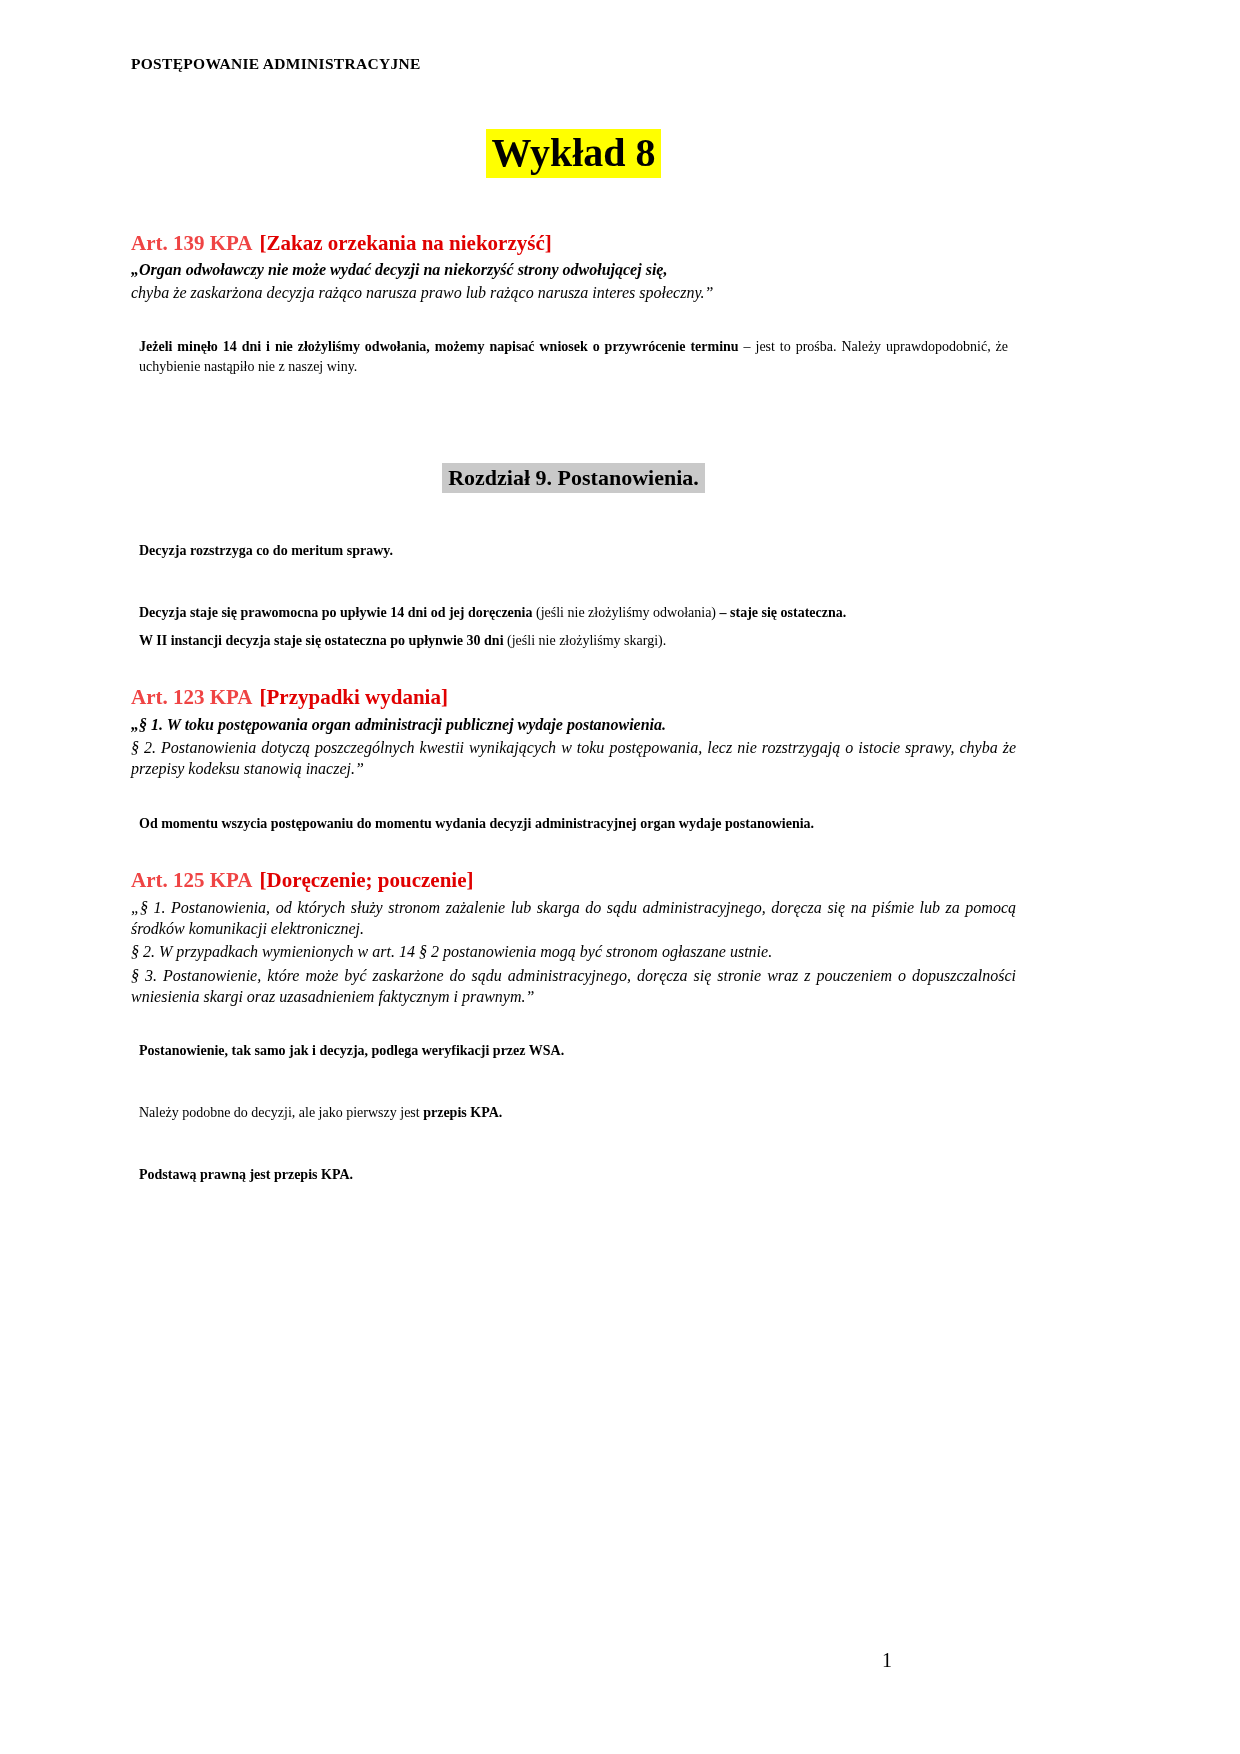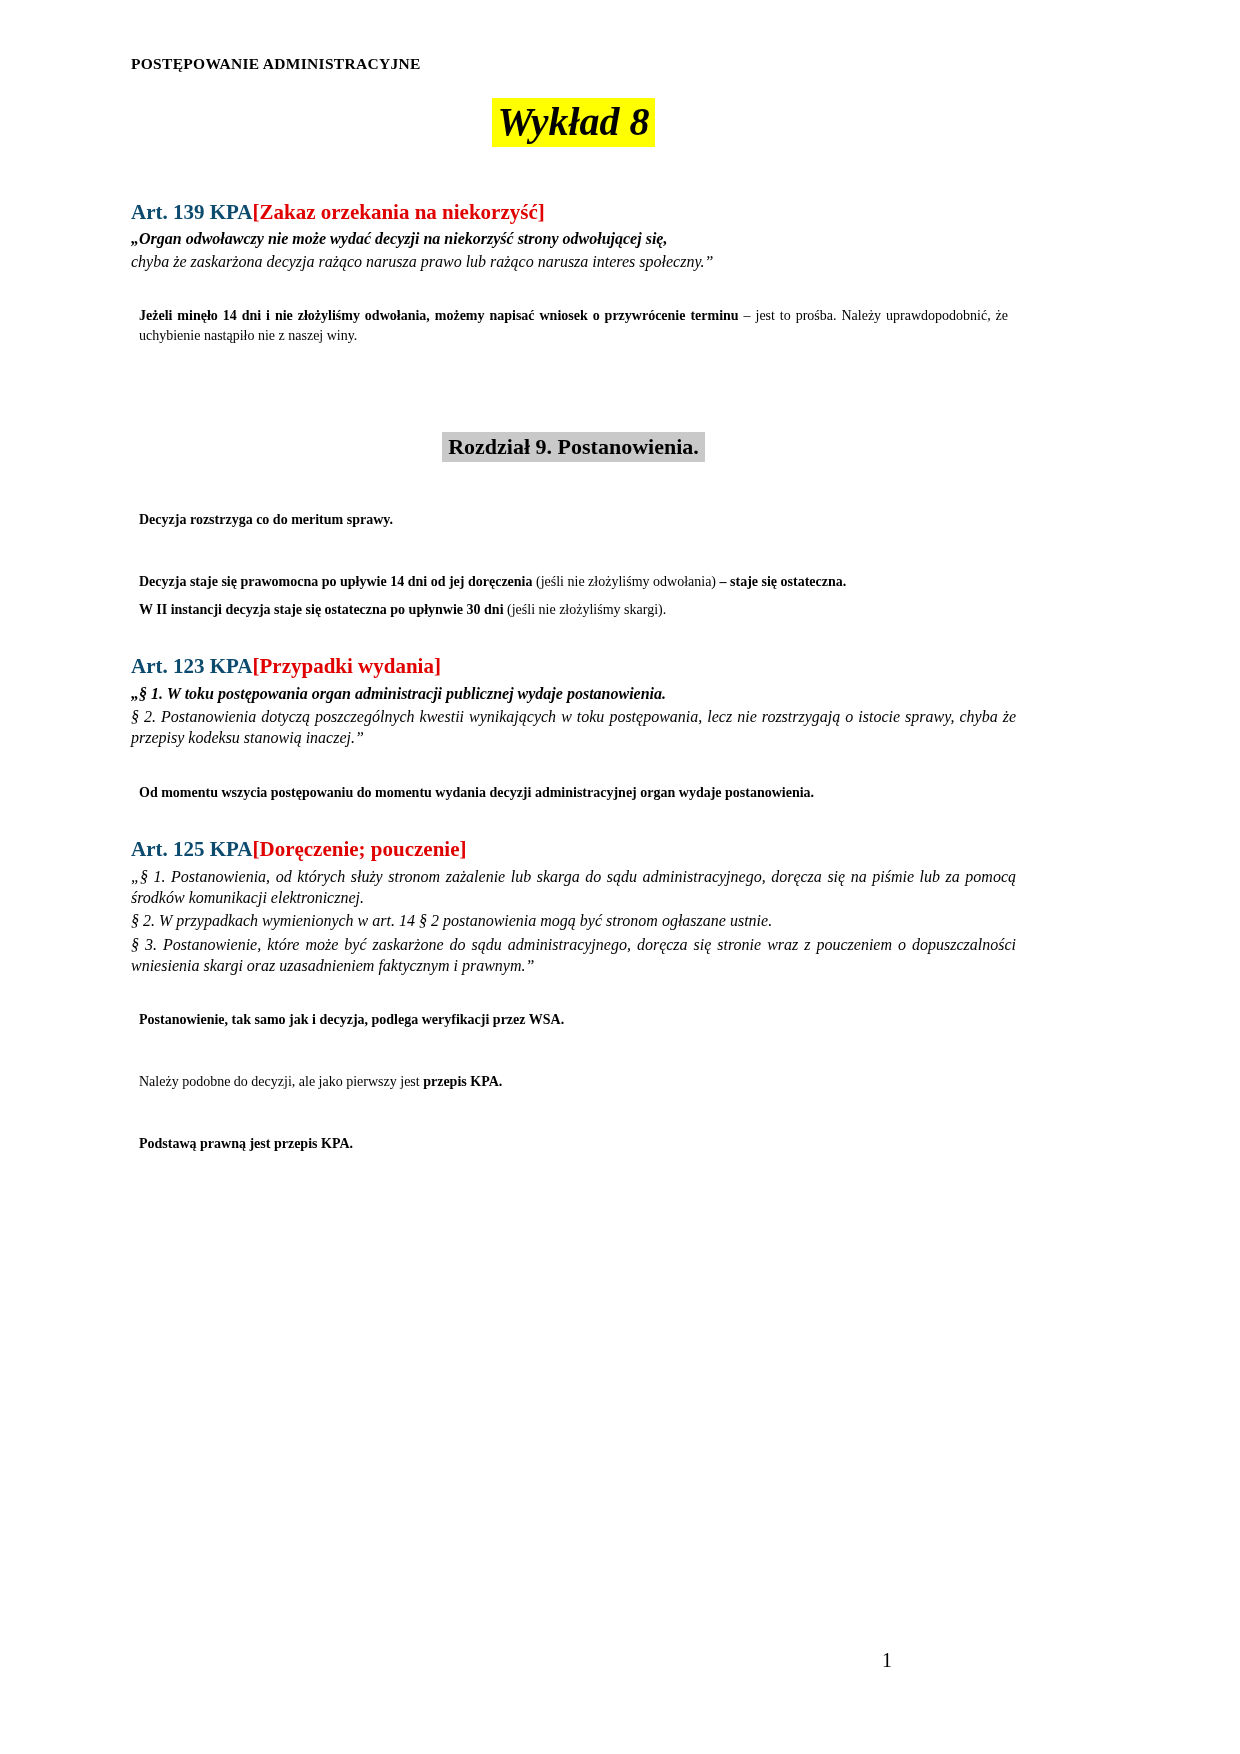--- a/index.html
+++ b/index.html
@@ -33,46 +33,46 @@
     font-size: 15.5px;
     font-weight: bold;
     letter-spacing: 0.3px;
     line-height: 1.2;
     margin: 0 0 0 0;
   }
 
   
   .title-wrap {
     text-align: center;
-    margin-top: 25px;
+    margin-top: 56px;
     margin-bottom: 54px;
-    font-style: italic;
   }
   .doc-title {
     display: inline;
     font-size: 40px;
     font-weight: bold;
     line-height: 1.15;
     background: #FFFF00;
     padding: 1px 5px 3px 5px;
   }
 
   
   .art-head {
     font-size: 21px;
     font-weight: bold;
     line-height: 1.3;
     margin: 0;
     white-space: nowrap;
   }
   .art-head .art-num {
-    color: #0c4a6e;
+    color: #ef4444;
   }
   .art-head .art-tag {
     color: #E00000;
+    margin-left: 7px;
   }
 
   
   .quote {
     font-size: 16px;
     font-style: italic;
     line-height: 1.33;
     text-align: justify;
     margin: 2px 0 0 0;
   }

